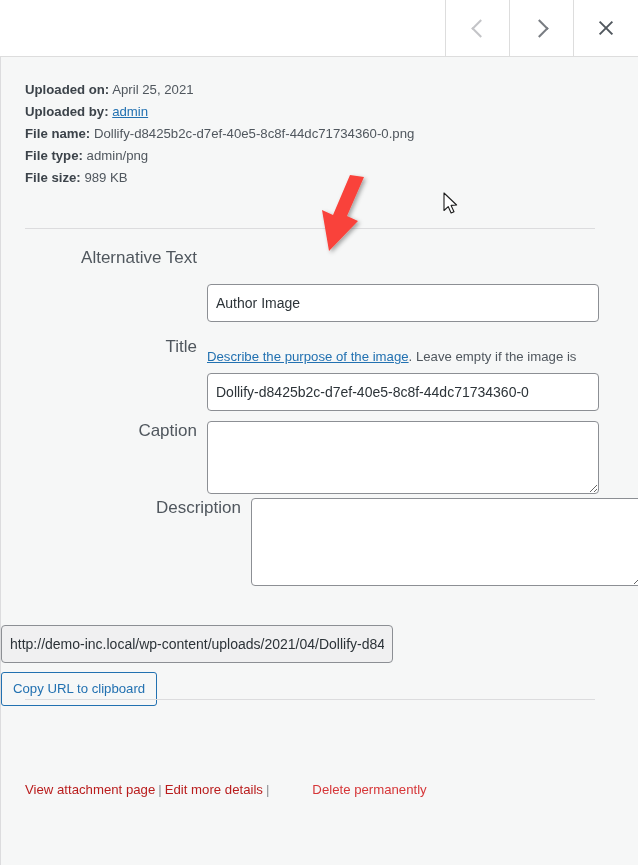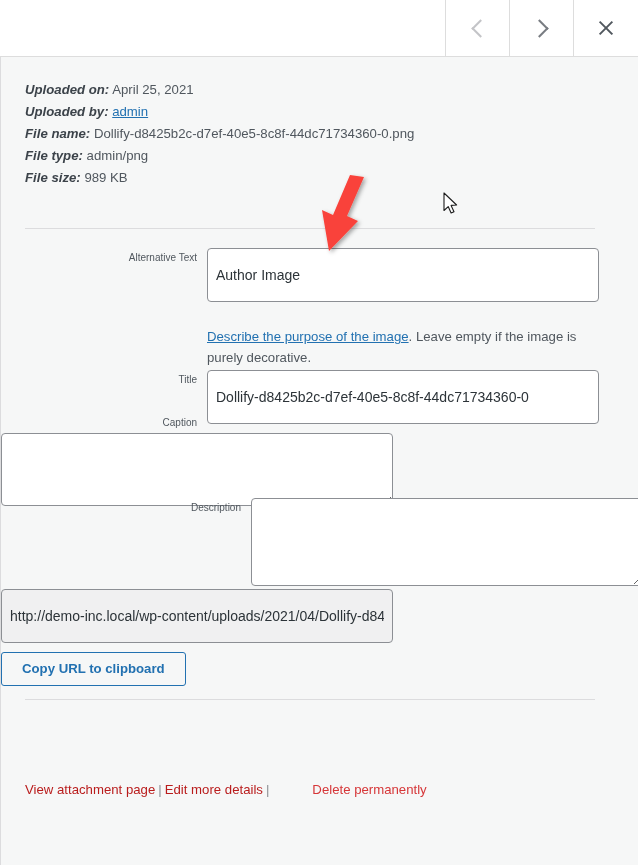--- a/index.html
+++ b/index.html
@@ -83,21 +83,21 @@
 
   .meta {
     position: absolute;
     left: 24px;
     top: 22px;
     font-size: 13.2px;
     line-height: 22px;
     color: #3c434a;
   }
   .meta .row { white-space: nowrap; }
-  .meta .k { font-weight: bold; color: #3c434a; font-style: italic; }
+  .meta .k { font-weight: bold; color: #3c434a; }
   .meta .v { color: #50575e; }
   .meta a { color: #2271b1; text-decoration: underline; }
 
   .divider {
     position: absolute;
     left: 24px;
     width: 570px;
     height: 1px;
     background: #dcdcde;
   }
@@ -109,40 +109,40 @@
 
   .field {
     position: absolute;
     display: flex;
     align-items: flex-start;
   }
   .flabel {
     width: 206px;
     text-align: right;
     padding-right: 10px;
-    font-size: 10px;
+    font-size: 17px;
     color: #50575e;
     line-height: 20px;
     white-space: nowrap;
   }
   .fcontrol { position: relative; }
 
   input.txt, textarea.txt {
     font-family: "Liberation Sans", sans-serif;
     font-size: 14px;
     color: #2c3338;
     background: #ffffff;
     border: 1px solid #8c8f94;
     border-radius: 4px;
     padding: 6px 8px;
     outline: none;
     width: 392px;
     display: block;
   }
-  input.txt { height: 54px; line-height: 24px; }
+  input.txt { height: 38px; line-height: 24px; margin-top: 36px; }
   textarea.txt { resize: vertical; overflow: hidden; }
   input.txt.readonly {
     background: #f0f0f1;
     color: #2c3338;
   }
 
   .helptext {
     width: 372px;
     font-size: 13.2px;
     line-height: 21px;
@@ -151,24 +151,23 @@
   }
   .helptext a { color: #2271b1; text-decoration: underline; }
 
   .btn-secondary {
     font-family: "Liberation Sans", sans-serif;
     font-size: 13.2px;
     color: #2271b1;
     background: #f6f7f7;
     border: 1px solid #2271b1;
     border-radius: 3px;
-    padding: 6px 20px;
+    padding: 6px 11px;
     cursor: pointer;
     line-height: 20px;
-    font-weight: bold;
   }
 
   .actions {
     position: absolute;
     left: 24px;
     top: 723px;
     font-size: 13.2px;
     color: #50575e;
     line-height: 20px;
     white-space: nowrap;
@@ -236,28 +235,28 @@
       <div class="field" style="left:0; top:191px;">
         <div class="flabel">Alternative Text</div>
         <div class="fcontrol">
           <input class="txt" type="text" value="Author Image" style="">
           <div class="helptext">
             <a href="#">Describe the purpose of the image</a><span>. Leave empty if the image is purely decorative.</span>
           </div>
         </div>
       </div>
 
-      <div class="field" style="left:0; top:313px;">
+      <div class="field" style="left:0; top:280px;">
         <div class="flabel">Title</div>
         <div class="fcontrol">
           <input class="txt" type="text" value="Dollify-d8425b2c-d7ef-40e5-8c8f-44dc71734360-0" style="">
         </div>
       </div>
 
-      <div class="field" style="left:0; top:356px;flex-direction:column;">
+      <div class="field" style="left:0; top:364px;">
         <div class="flabel">Caption</div>
         <div class="fcontrol">
           <textarea class="txt" rows="3" style="height: 73px;" placeholder=""></textarea>
         </div>
       </div>
 
       <div class="field" style="left:0; top:441px;padding-left:44px;">
         <div class="flabel">Description</div>
         <div class="fcontrol">
           <textarea class="txt" rows="3" style="height: 88px;" placeholder=""></textarea>

